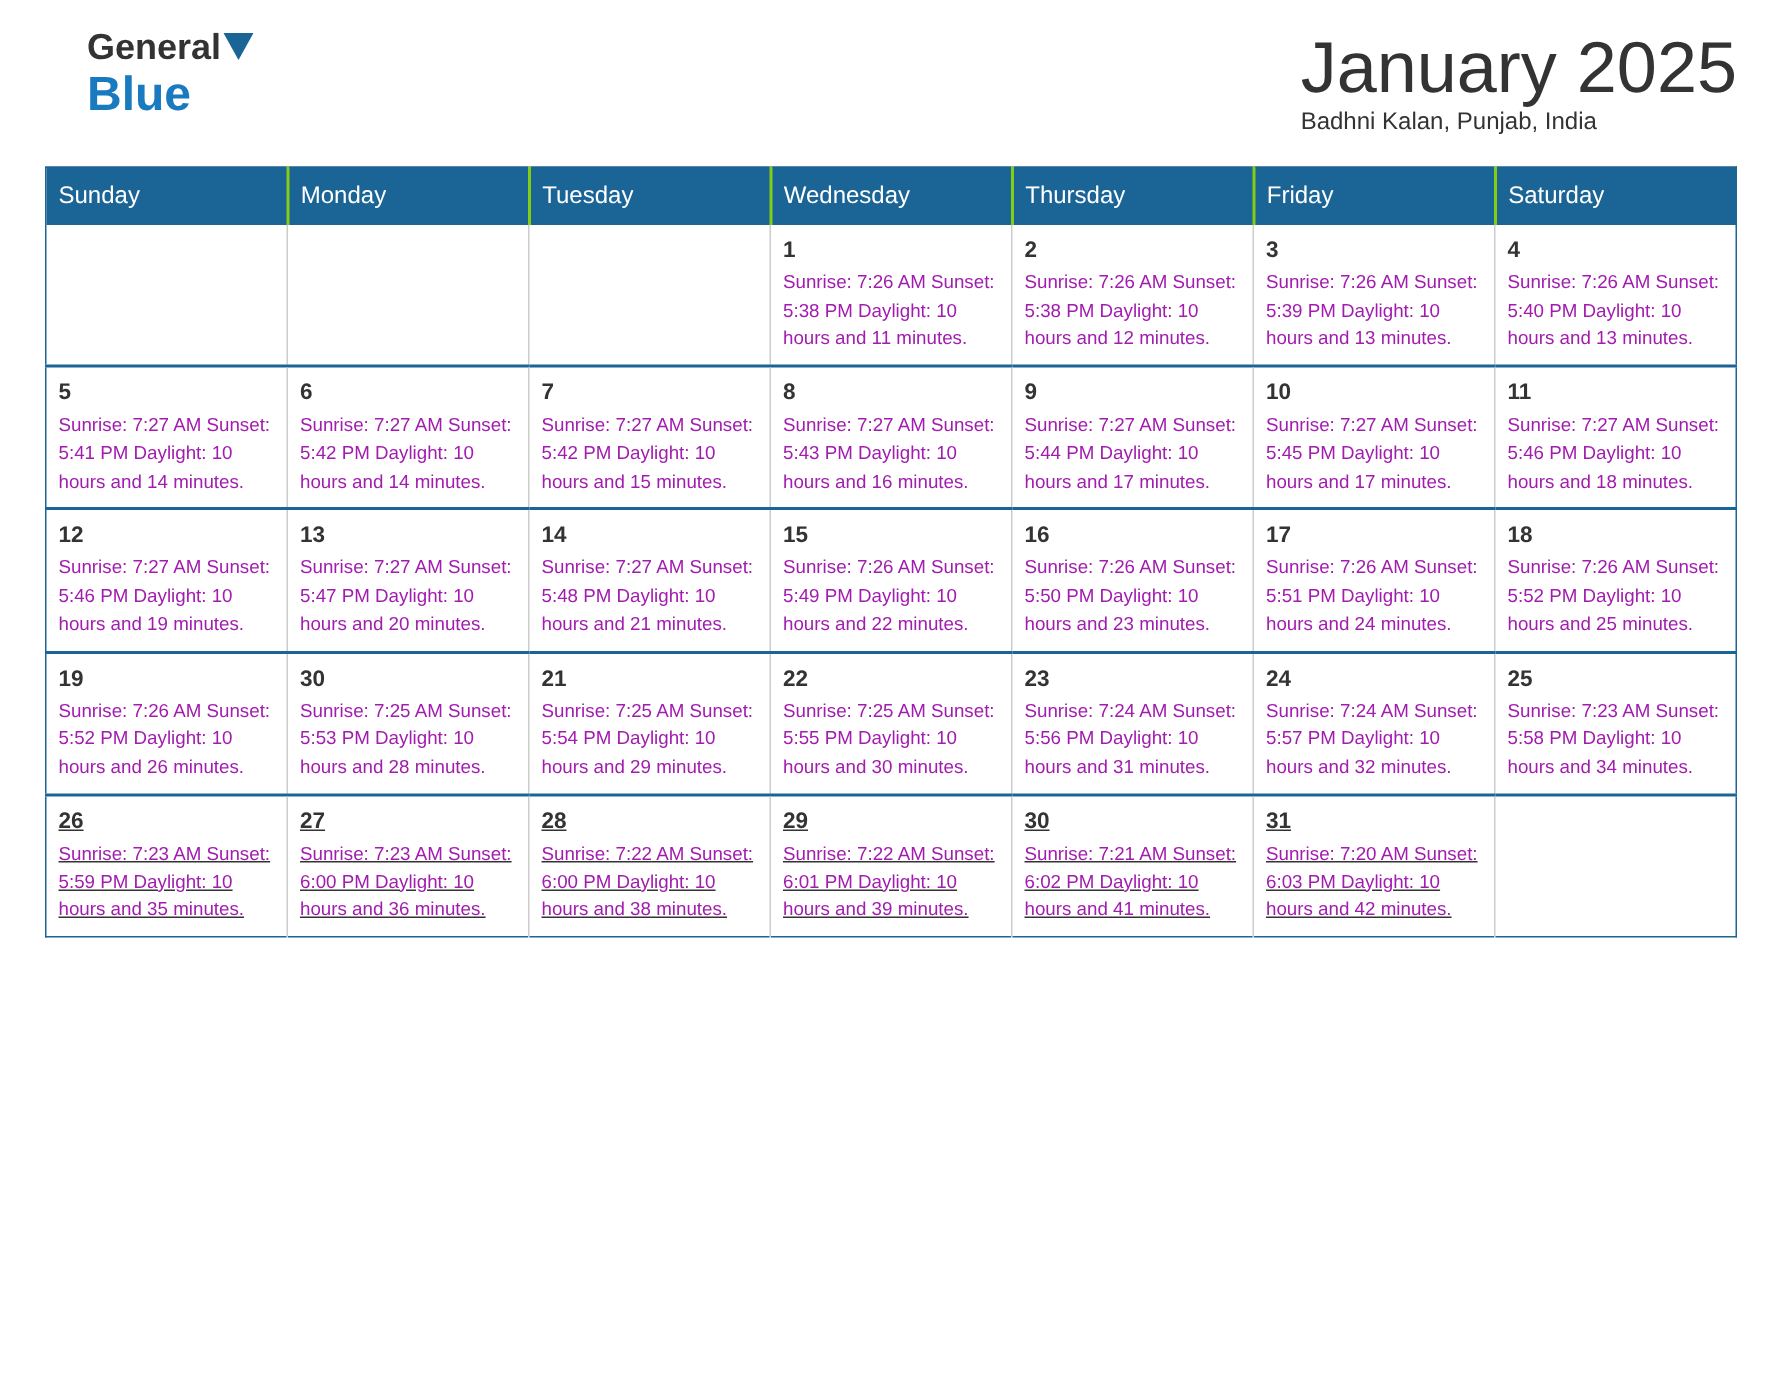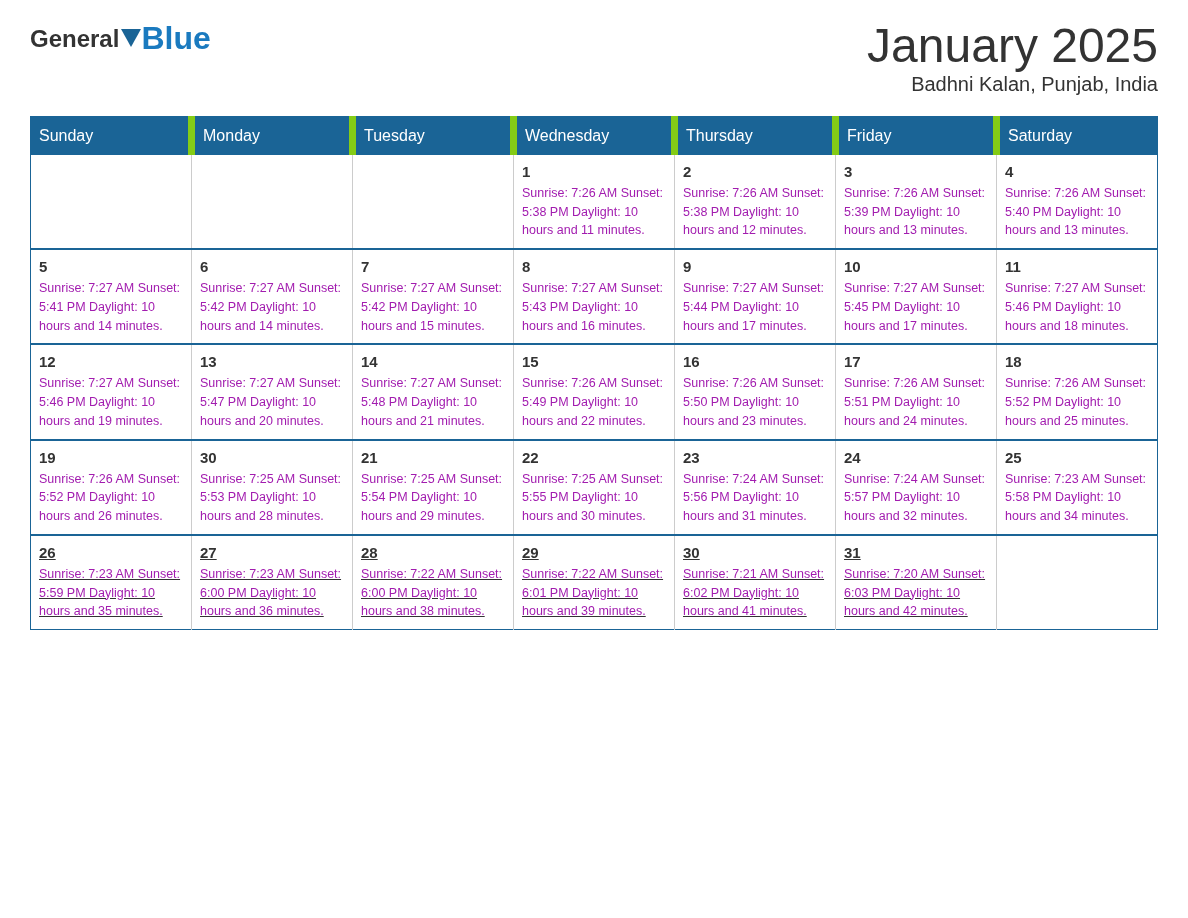--- a/index.html
+++ b/index.html
@@ -11,47 +11,46 @@
       min-height: 918px;
       padding: 20px 30px;
     }
     .header {
       display: flex;
       justify-content: space-between;
       align-items: flex-start;
       margin-bottom: 20px;
     }
     .title-block {
-      text-align: right;
       margin-left: 20px;
     }
     .title-block h1 {
       font-size: 48px;
       font-weight: normal;
       color: #333;
       line-height: 1.1;
     }
     .title-block h2 {
-      font-size: 20px;
+      font-size: 16px;
       font-weight: normal;
       color: #333;
     }
     .calendar {
       width: 100%;
       border-collapse: collapse;
       border: 1px solid #1a6496;
     }
     .calendar thead tr th {
       background-color: #1a6496;
       color: #fff;
       padding: 10px 8px;
       text-align: left;
       font-size: 16px;
       font-weight: normal;
-      border-right: 7px solid #84cc16;
+      border-right: 2px solid #84cc16;
     }
     .calendar thead tr th:last-child {
       border-right: none;
       margin-left: 48px;
     }
     .calendar tbody tr td {
       vertical-align: top;
       padding: 8px;
       border-right: 1px solid #ccc;
       border-bottom: 2px solid #1a6496;
@@ -77,21 +76,22 @@
       font-size: 12.5px;
       line-height: 1.5;
       color: #a21caf;
     }
     .empty-cell {
       background: #fff;
     }
     
     .logo-wrapper {
       display: flex;
-      flex-direction: row;
+      flex-direction: column;
+      margin-left: 28px;
     }
     .logo-line1 {
       display: flex;
       align-items: center;
       line-height: 1;
     }
     .logo-line1 span.gen {
       font-size: 24px;
       font-weight: bold;
       color: #333;

